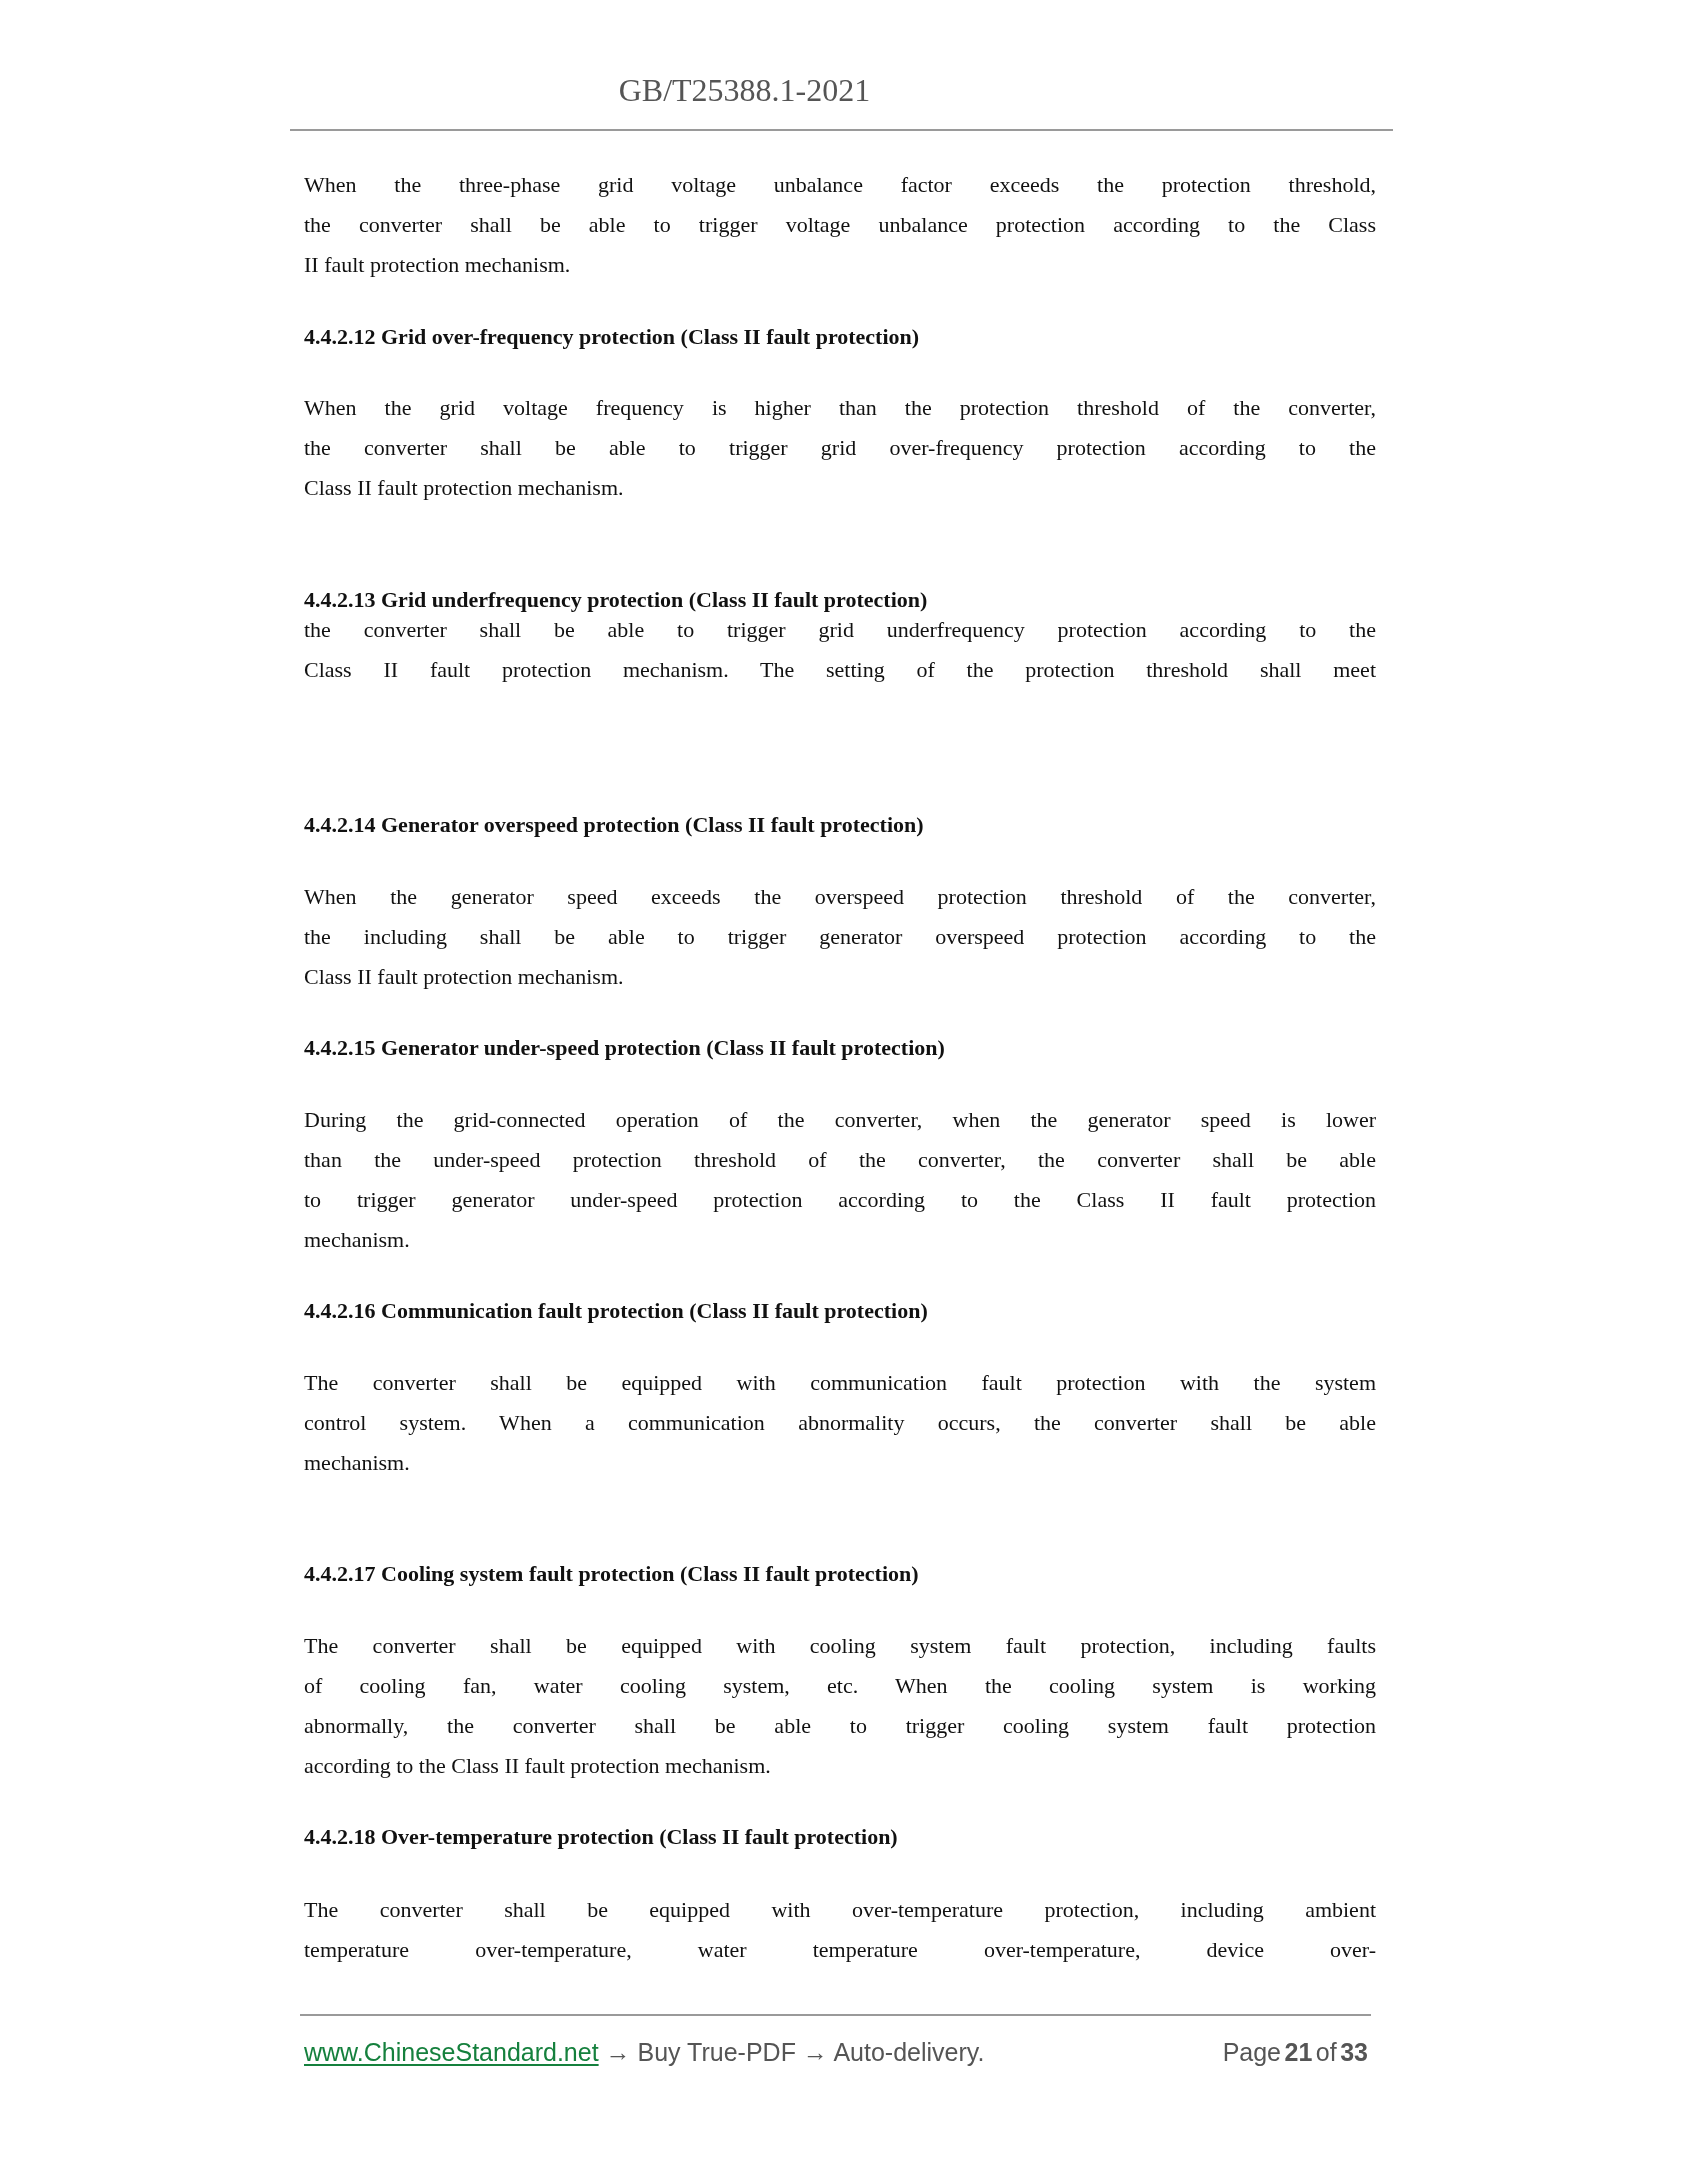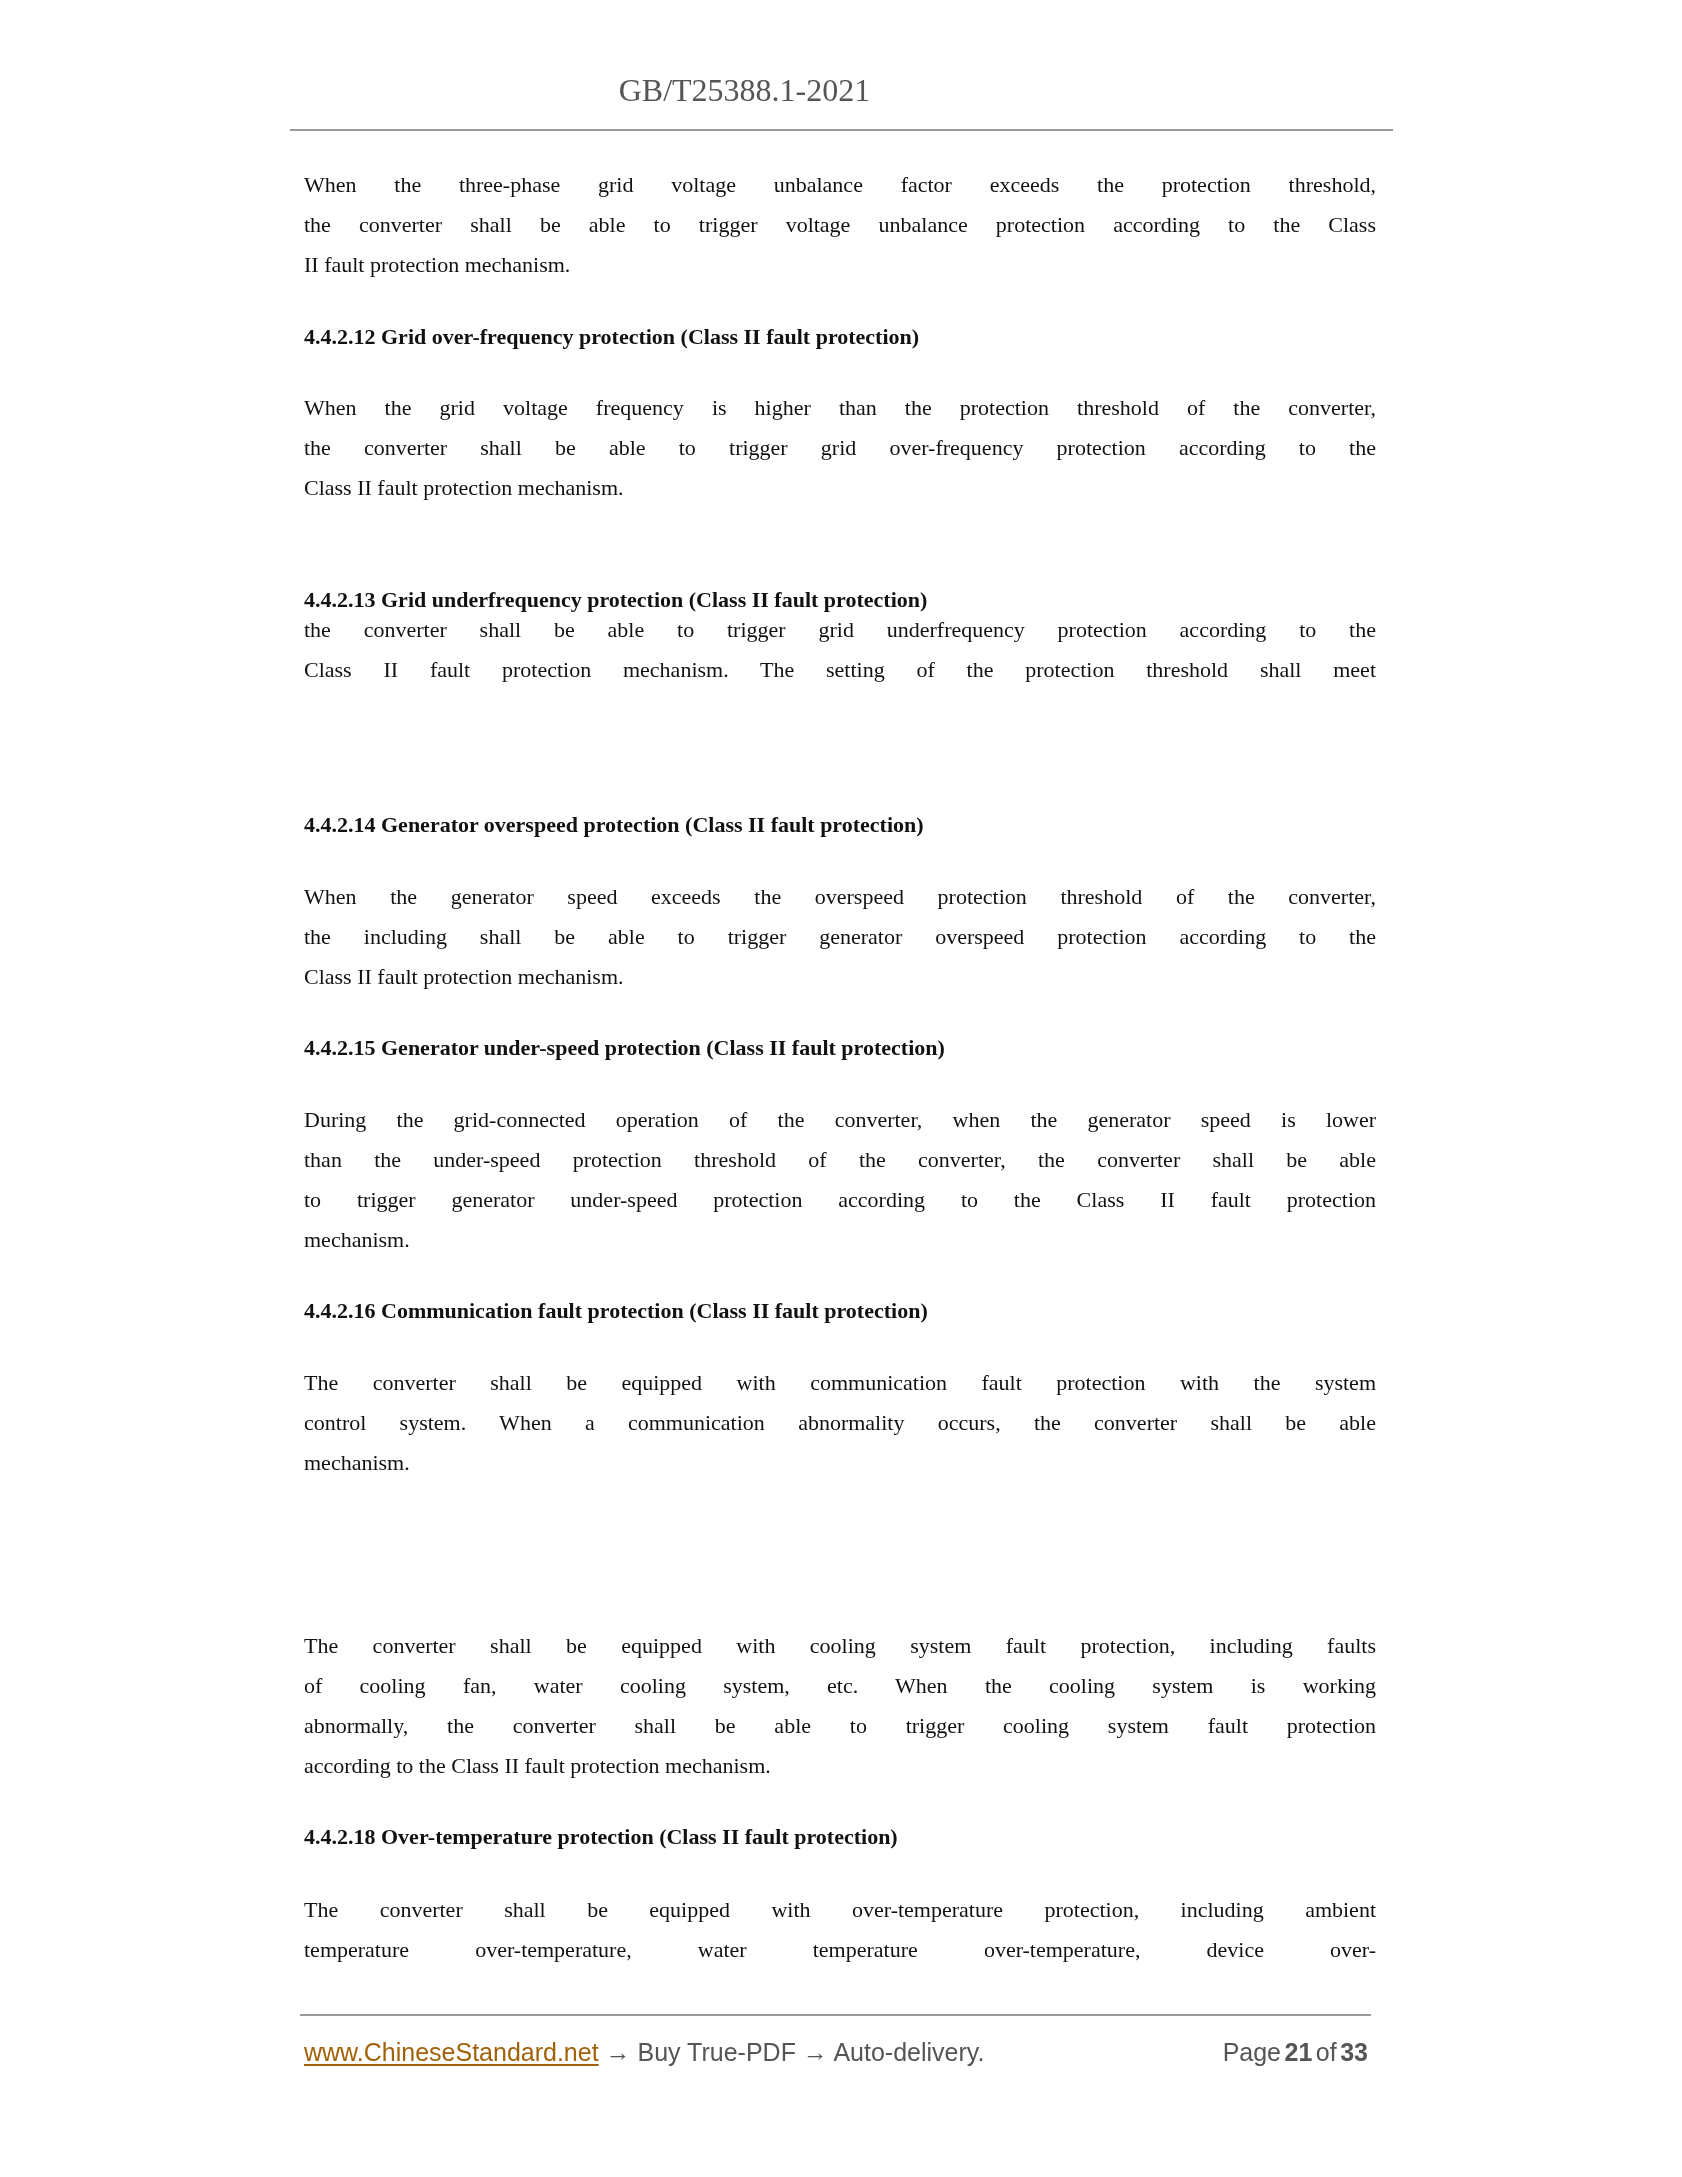--- a/index.html
+++ b/index.html
@@ -20,21 +20,21 @@
     text-align: justify; text-align-last: justify;
   }
   .blk .ln.last { text-align: left; text-align-last: left; }
   .blk.heading .ln { font-weight: bold; text-align: left; text-align-last: left; }
   .blk .ln { white-space: normal; overflow: hidden; }
   .footer {
     position: absolute; left: 304px; width: 1064px; top: 2037px;
     font-family: "Liberation Sans", sans-serif; font-size: 25px; line-height: 31px; color: #555555;
     display: flex; justify-content: space-between; align-items: baseline;
   }
-  .footer a { color: #a16207; text-decoration: underline; text-underline-offset: 2.6px; }
+  .footer a { color: #15803d; text-decoration: underline; text-underline-offset: 2.6px; }
   .footer .pg b { font-weight: bold; }
   .footer .pg span { margin: 0 3.5px; }
 </style>
 </head>
 <body>
 
 <div class="page">
 
   <div class="hdr-title">GB/T25388.1-2021</div>
   <div class="rule" style="left:290px; width:1103px; top:129px;"></div>
@@ -88,20 +88,23 @@
   <div class="blk heading" style="top:1291px;">
     <span class="ln">4.4.2.16 Communication fault protection (Class II fault protection)</span>
   </div>
 
   <div class="blk para" style="top:1363px;">
     <span class="ln">The converter shall be equipped with communication fault protection with the system</span>
     <span class="ln">control system. When a communication abnormality occurs, the converter shall be able</span>
     <span class="ln last">mechanism.</span>
   </div>
 
+  <div class="blk heading" style="top:1554px;">
+    <span class="ln">4.4.2.17 Cooling system fault protection (Class II fault protection)</span>
+  </div>
 
   <div class="blk para" style="top:1626px;">
     <span class="ln">The converter shall be equipped with cooling system fault protection, including faults</span>
     <span class="ln">of cooling fan, water cooling system, etc. When the cooling system is working</span>
     <span class="ln">abnormally, the converter shall be able to trigger cooling system fault protection</span>
     <span class="ln last">according to the Class II fault protection mechanism.</span>
   </div>
 
   <div class="blk heading" style="top:1817px;">
     <span class="ln">4.4.2.18 Over-temperature protection (Class II fault protection)</span>

